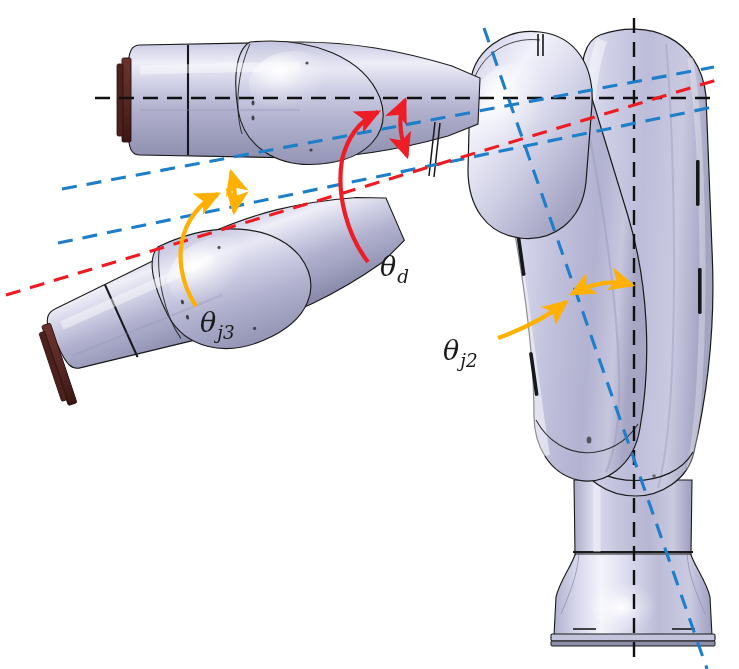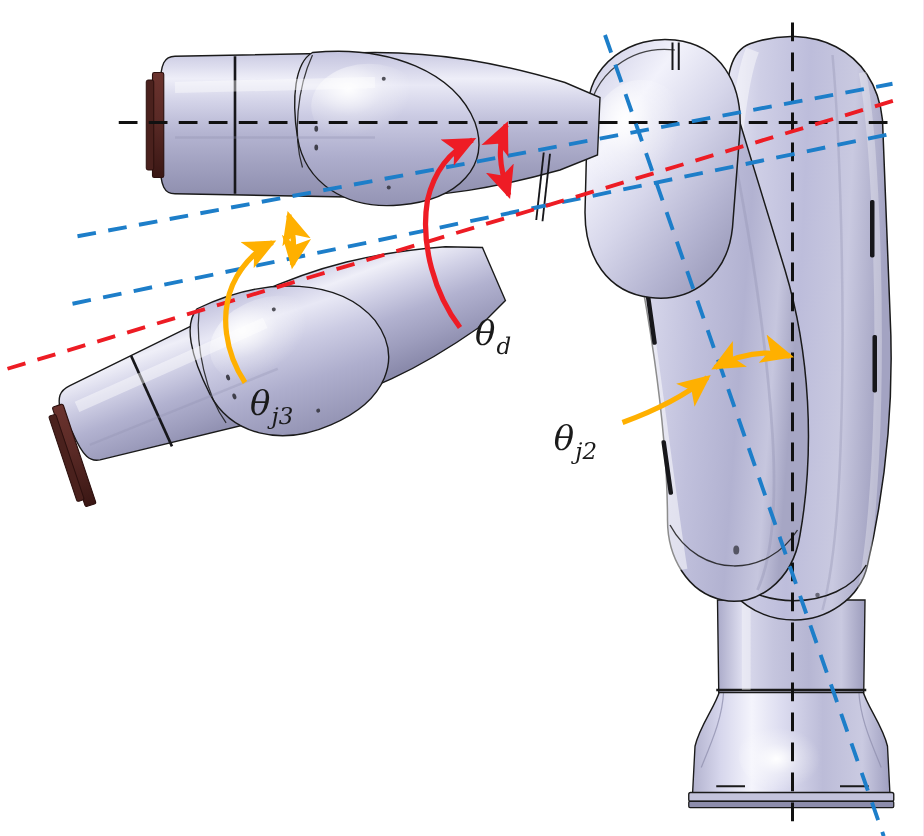--- a/index.html
+++ b/index.html
@@ -12,21 +12,21 @@
     width: 739px;
     height: 669px;
     font-family: "Liberation Sans", sans-serif;
     overflow: hidden;
     position: relative;
   }
   #diagram-root {
     position: relative;
     width: 739px;
     height: 669px;
-    background: #f9a8d4;
+    background: #1d4ed8;
   }
   svg.figure {
     display: block;
     width: 739px;
     height: 669px;
   }
   .mathlabel {
     font-family: "DejaVu Serif", "Liberation Serif", serif;
     font-style: italic;
     fill: #1a1a1a;

